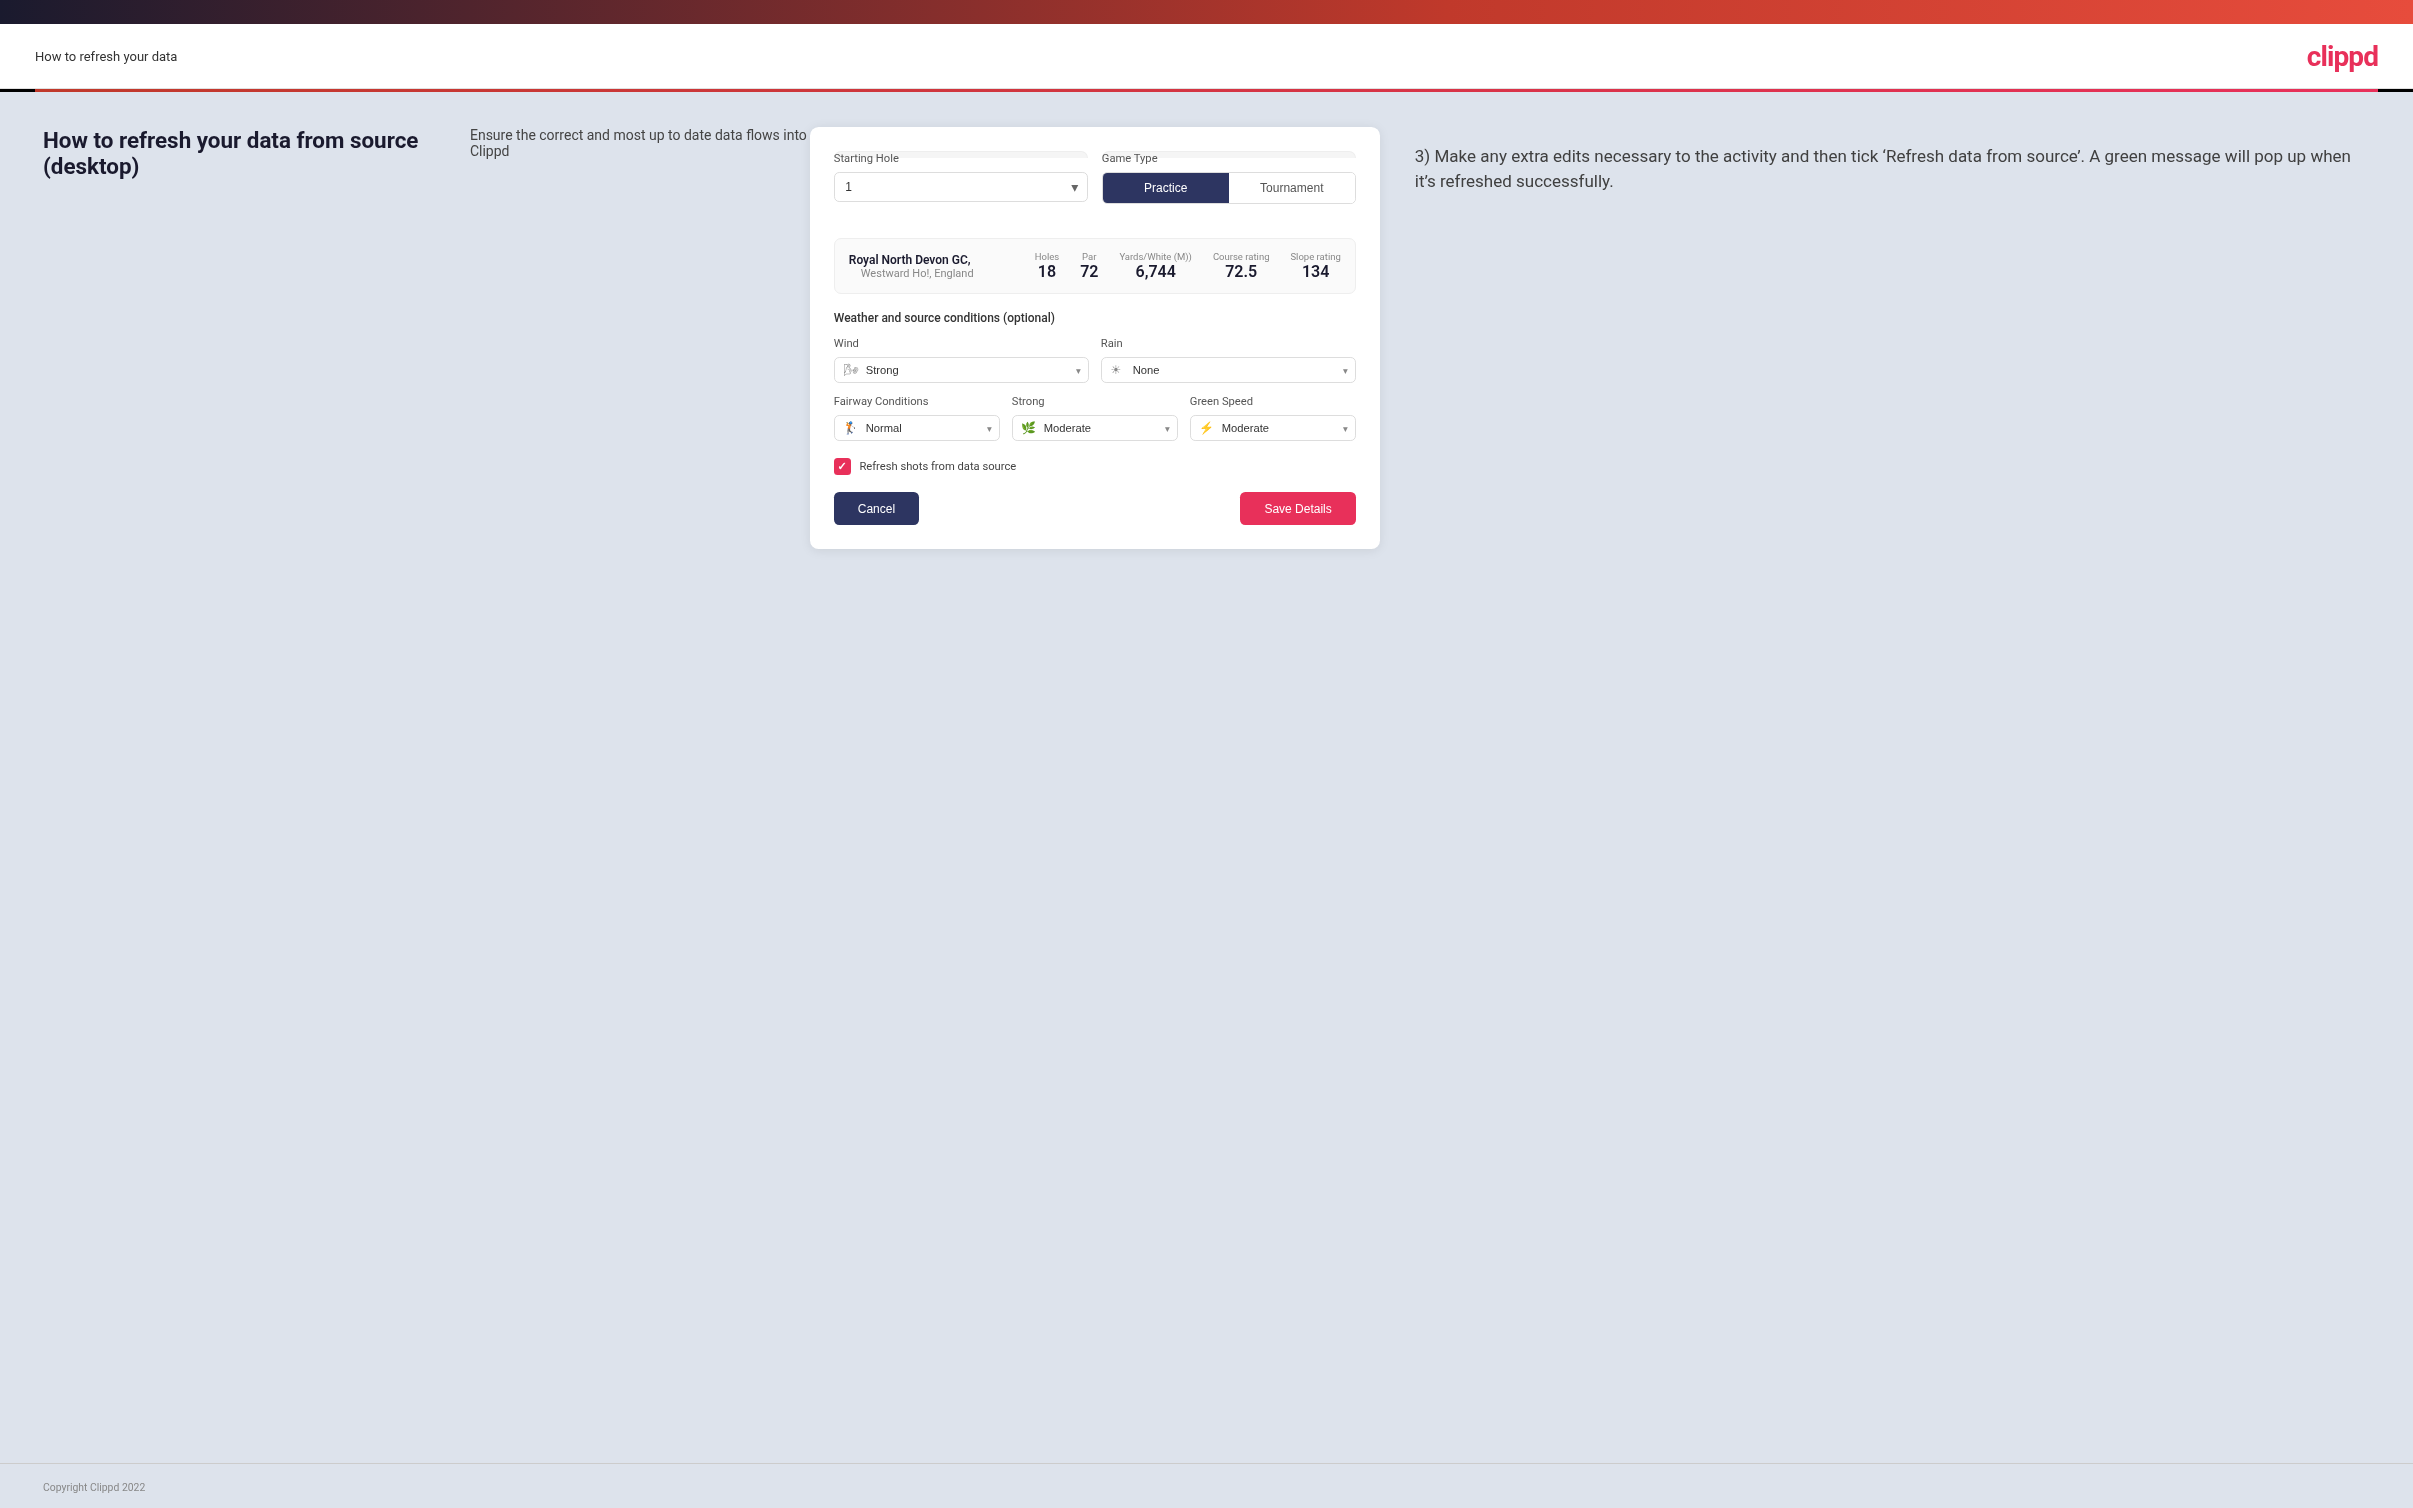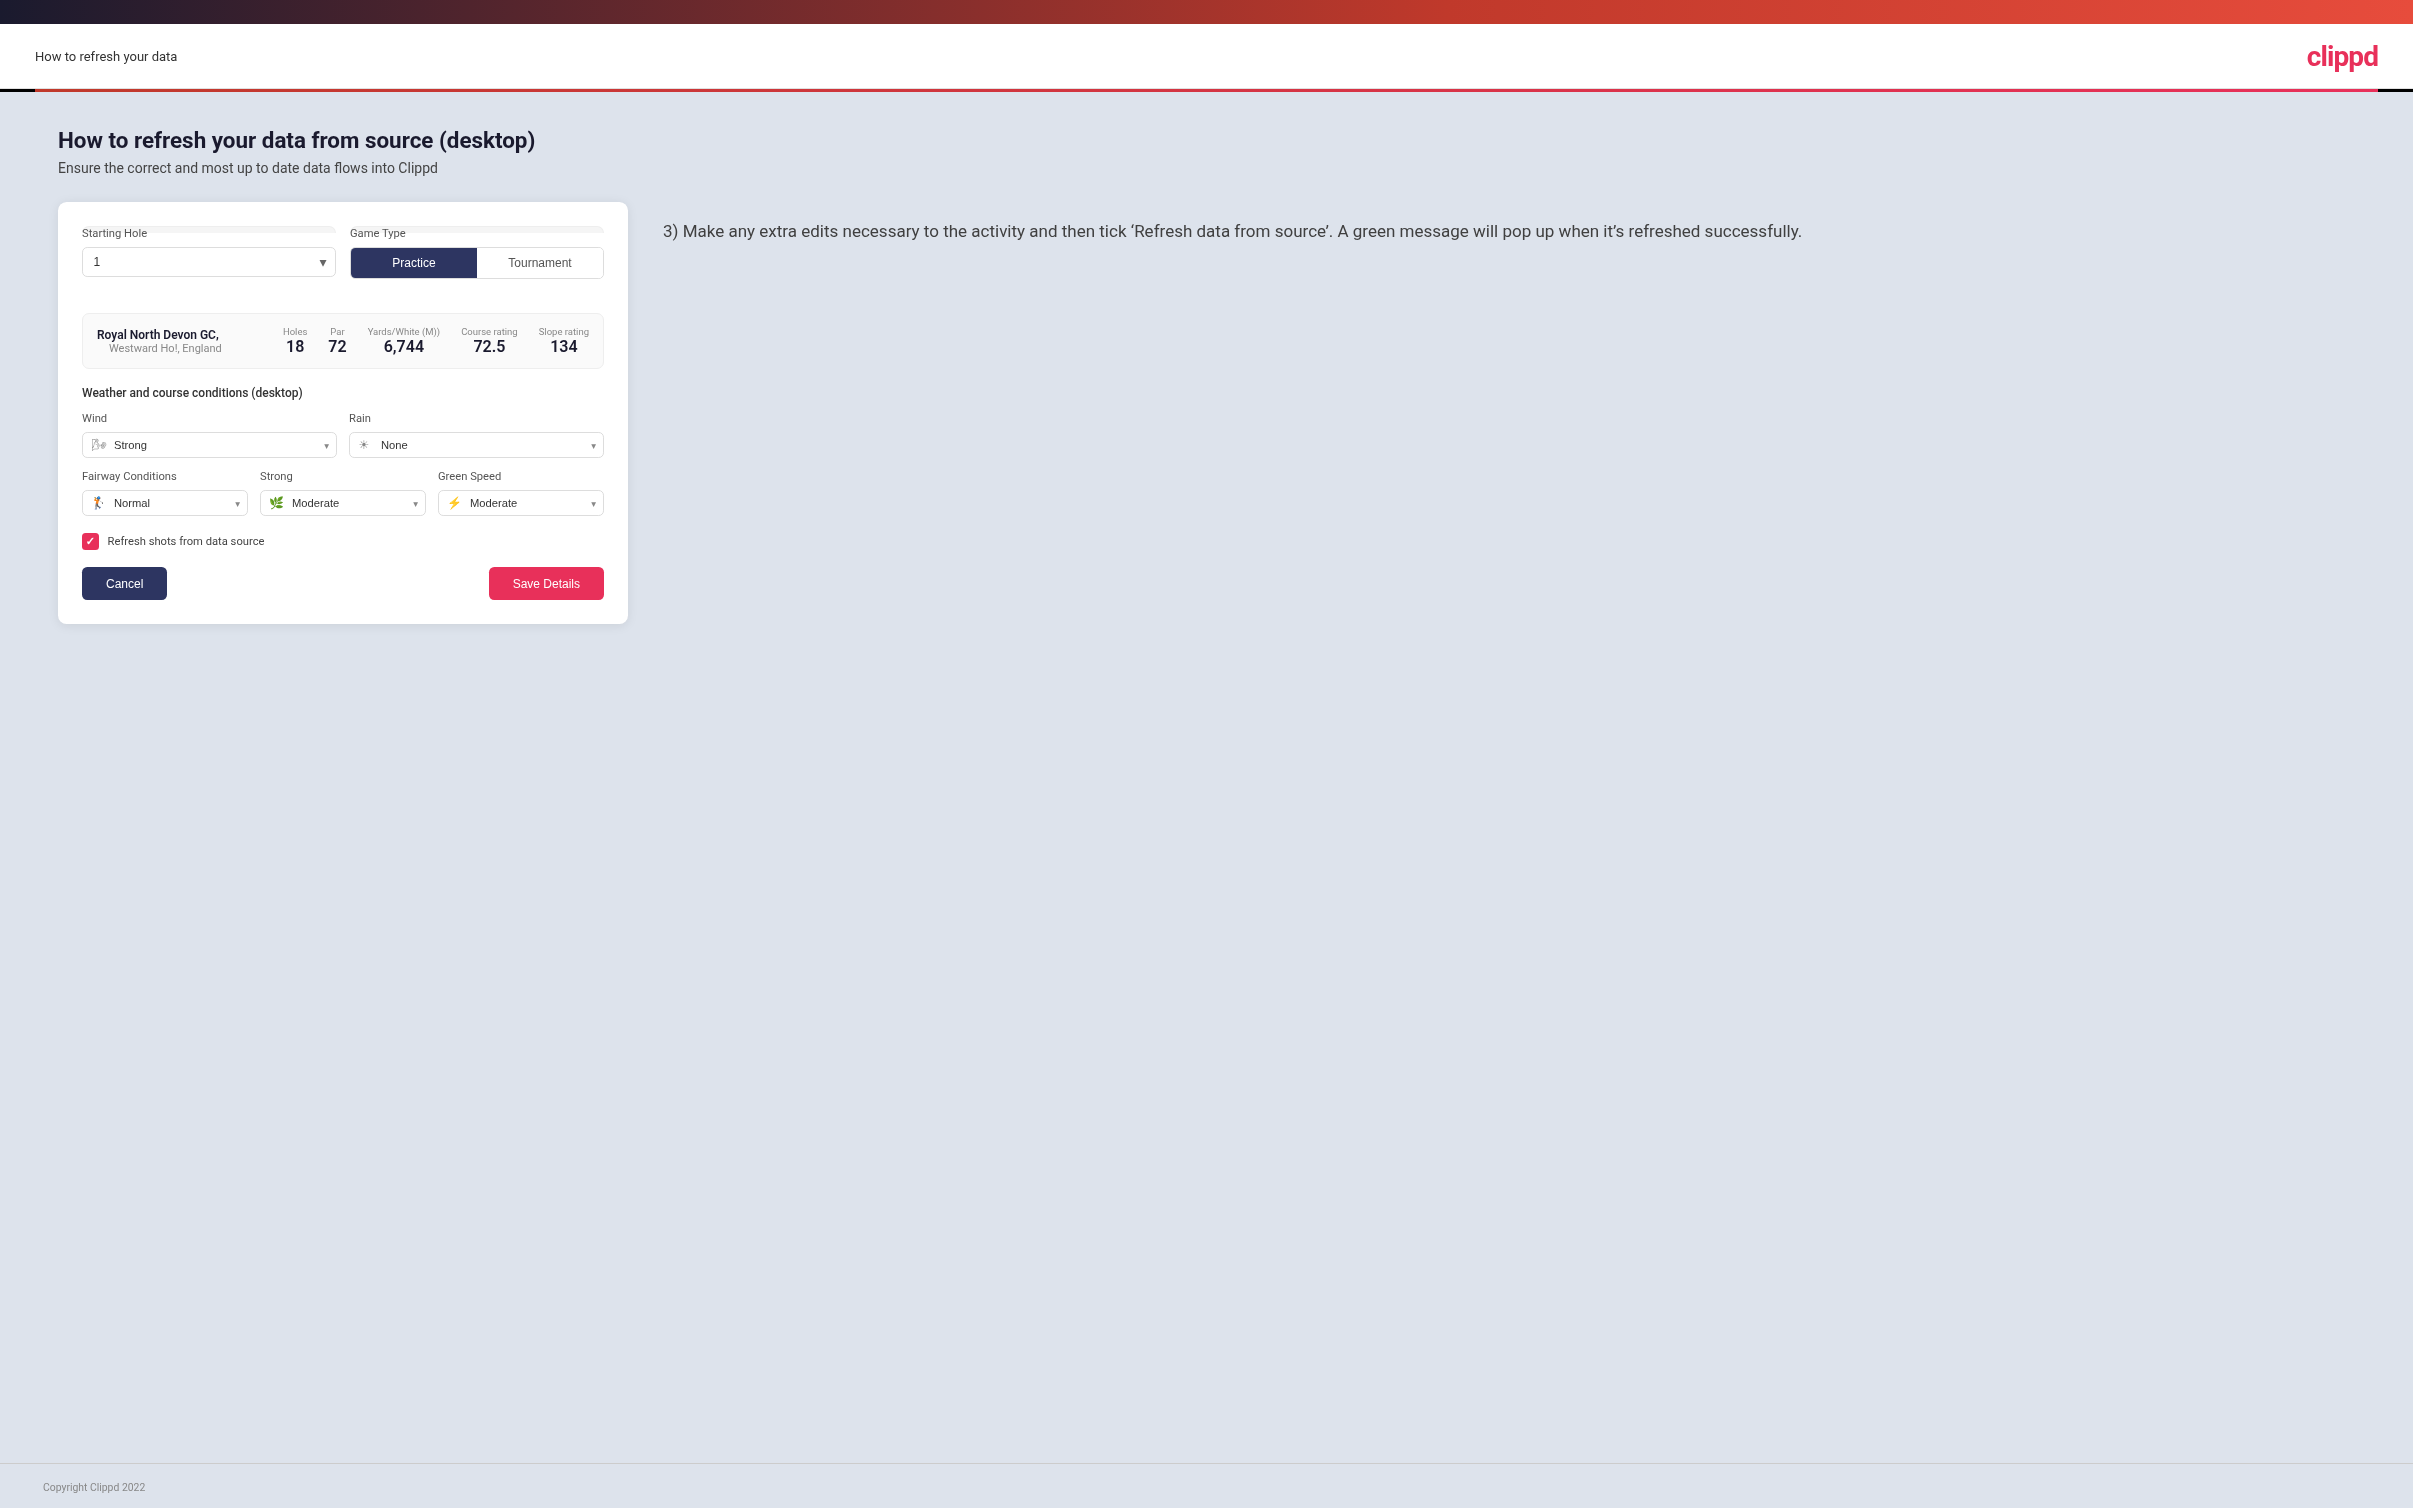--- a/index.html
+++ b/index.html
@@ -35,23 +35,22 @@
       letter-spacing: -0.9px;
     }
     .divider {
       height: 2.6px;
       background: linear-gradient(90deg, #c0392b, #e8305a);
       margin: 0 35px;
     }
     .main-content {
       background: #dde3ec;
       flex: 1;
-      padding: 35px 58px;
-      display: flex;
-      flex-direction: column;
+      padding: 35px 43px;
+      display: flex;
     }
     .page-heading {
       font-size: 22.4px;
       font-weight: 700;
       color: #1a1a2e;
       margin-bottom: 7px;
     }
     .page-subheading {
       font-size: 14px;
       color: #444;
@@ -376,21 +375,21 @@
             <span class="stat-value">72.5</span>
           </div>
           <div class="stat-item">
             <span class="stat-label">Slope rating</span>
             <span class="stat-value">134</span>
           </div>
         </div>
       </div>
 
       <div class="form-section">
-        <div class="section-title">Weather and course conditions (desktop)</div>
+        <div class="section-title">Weather and source conditions (optional)</div>
 
         <div class="conditions-grid">
           <div class="condition-item">
             <label class="form-label">Wind</label>
             <div class="select-with-icon">
               <span class="cond-icon">🌬</span>
               <select>
                 <option>Strong</option>
               </select>
               <span class="sel-arrow">▾</span>

